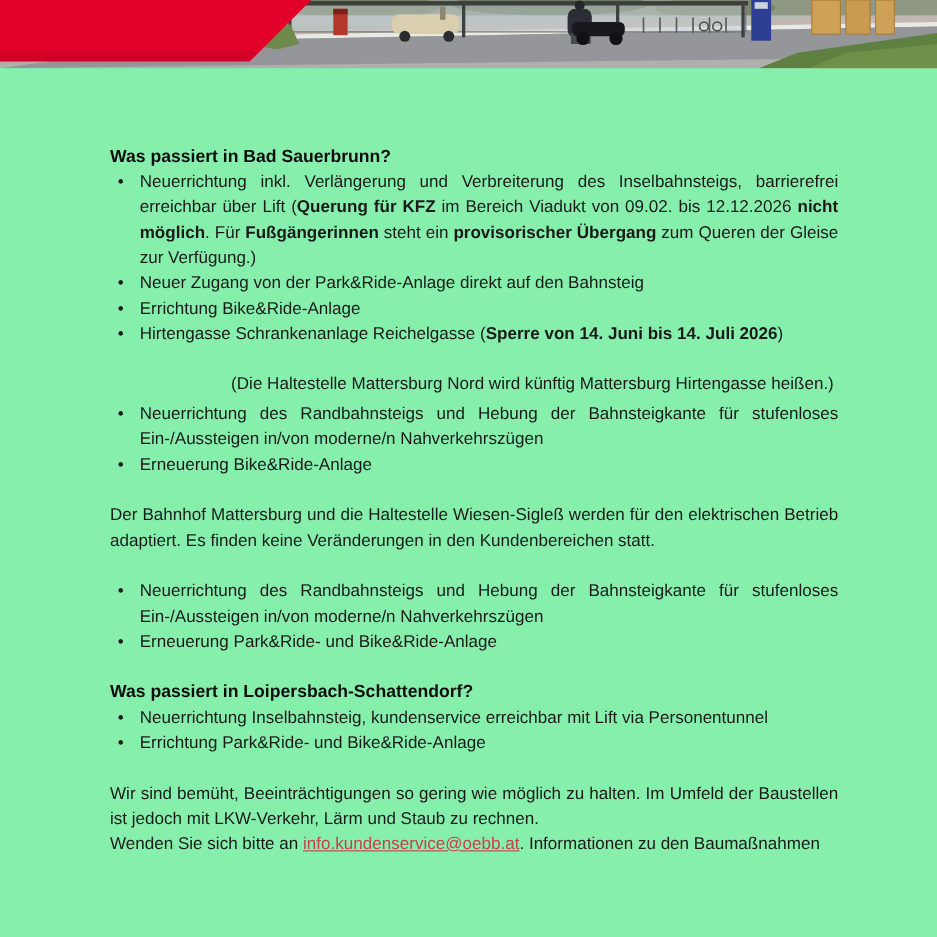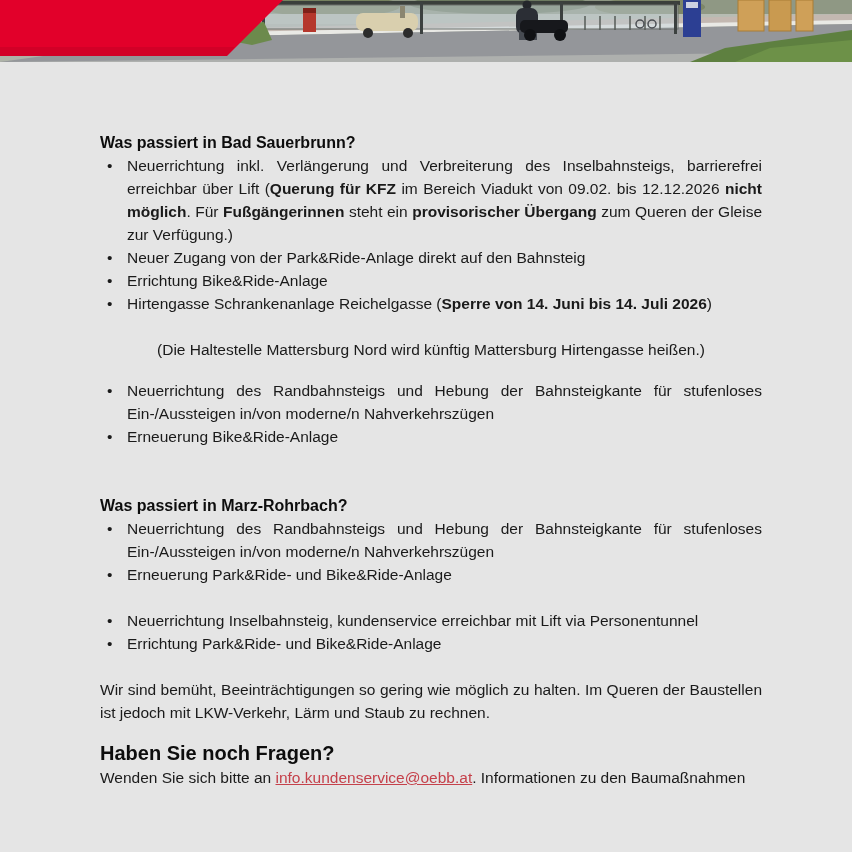--- a/index.html
+++ b/index.html
@@ -1,31 +1,31 @@
 <!DOCTYPE html>
 <html><head>
 <meta charset="utf-8">
 <style>
   html,body{margin:0;padding:0;}
   body{
     width:852px;height:852px;overflow:hidden;background:#ffffff;
     font-family:"Liberation Sans",sans-serif;
   }
-  .page{position:relative;width:852px;height:852px;overflow:hidden;background:#e5e5e5;}
+  .page{position:relative;width:852px;height:852px;overflow:hidden;background:#86efac;}
   .hero{position:absolute;top:0;left:0;width:852px;height:62px;overflow:hidden;}
   .hero svg{display:block;}
   .content{
     position:absolute;top:62px;left:100px;width:662px;
     color:#1a1a1a;font-size:15.5px;line-height:23px;
   }
   .h{font-size:16px;font-weight:700;line-height:23px;margin:0;color:#0d0d0d;}
   .first{margin-top:69px;}
   .sect{margin-top:23px;}
   .txt{margin:0;text-align:justify;}
-  .note{margin:18px;text-align:center;}
+  .note{margin:4px;text-align:right;}
   .li{position:relative;padding-left:27px;}
   .dot{position:absolute;left:7px;top:0;}
   .gap{height:23px;}
   .h-lg{font-size:20px;font-weight:700;line-height:26px;margin:16px 0 0 0;color:#0d0d0d;}
   .final{white-space:nowrap;overflow:hidden;text-align:left;}
   .b{font-weight:700;}
   .link{color:#c5414b;text-decoration:underline;}
 </style>
 </head>
 <body>
@@ -127,44 +127,44 @@
         <span class="dot">•</span>
         <p class="txt"><span>Neuerrichtung des Randbahnsteigs und Hebung der Bahnsteigkante für stufenloses Ein-/Aussteigen in/von moderne/n Nahverkehrszügen</span></p>
       </div>
       <div class="li">
         <span class="dot">•</span>
         <p class="txt"><span>Erneuerung Bike&amp;Ride-Anlage</span></p>
       </div>
     </section>
 
     <div class="gap"></div>
+    <p class="txt">Der Bahnhof Mattersburg und die Haltestelle Wiesen-Sigleß werden für den elektrischen Betrieb adaptiert. Es finden keine Veränderungen in den Kundenbereichen statt.</p>
 
     <section class="sect">
-      <h2 class="h">Was passiert in Marz-Rohrbach?</h2>
       <div class="li">
         <span class="dot">•</span>
         <p class="txt"><span>Neuerrichtung des Randbahnsteigs und Hebung der Bahnsteigkante für stufenloses Ein-/Aussteigen in/von moderne/n Nahverkehrszügen</span></p>
       </div>
       <div class="li">
         <span class="dot">•</span>
         <p class="txt"><span>Erneuerung Park&amp;Ride- und Bike&amp;Ride-Anlage</span></p>
       </div>
     </section>
 
     <section class="sect">
+      <h2 class="h">Was passiert in Loipersbach-Schattendorf?</h2>
       <div class="li">
         <span class="dot">•</span>
         <p class="txt"><span>Neuerrichtung Inselbahnsteig, kundenservice erreichbar mit Lift via Personentunnel</span></p>
       </div>
       <div class="li">
         <span class="dot">•</span>
         <p class="txt"><span>Errichtung Park&amp;Ride- und Bike&amp;Ride-Anlage</span></p>
       </div>
     </section>
 
     <div class="gap"></div>
-    <p class="txt">Wir sind bemüht, Beeinträchtigungen so gering wie möglich zu halten. Im Queren der Baustellen ist jedoch mit LKW-Verkehr, Lärm und Staub zu rechnen.</p>
+    <p class="txt">Wir sind bemüht, Beeinträchtigungen so gering wie möglich zu halten. Im Umfeld der Baustellen ist jedoch mit LKW-Verkehr, Lärm und Staub zu rechnen.</p>
 
-    <h2 class="h-lg">Haben Sie noch Fragen?</h2>
     <p class="txt final"><span>Wenden Sie sich bitte an </span><span class="link">info.kundenservice@oebb.at</span><span>. Informationen zu den Baumaßnahmen</span></p>
 
   </div>
 </div>
 
 </body></html>

